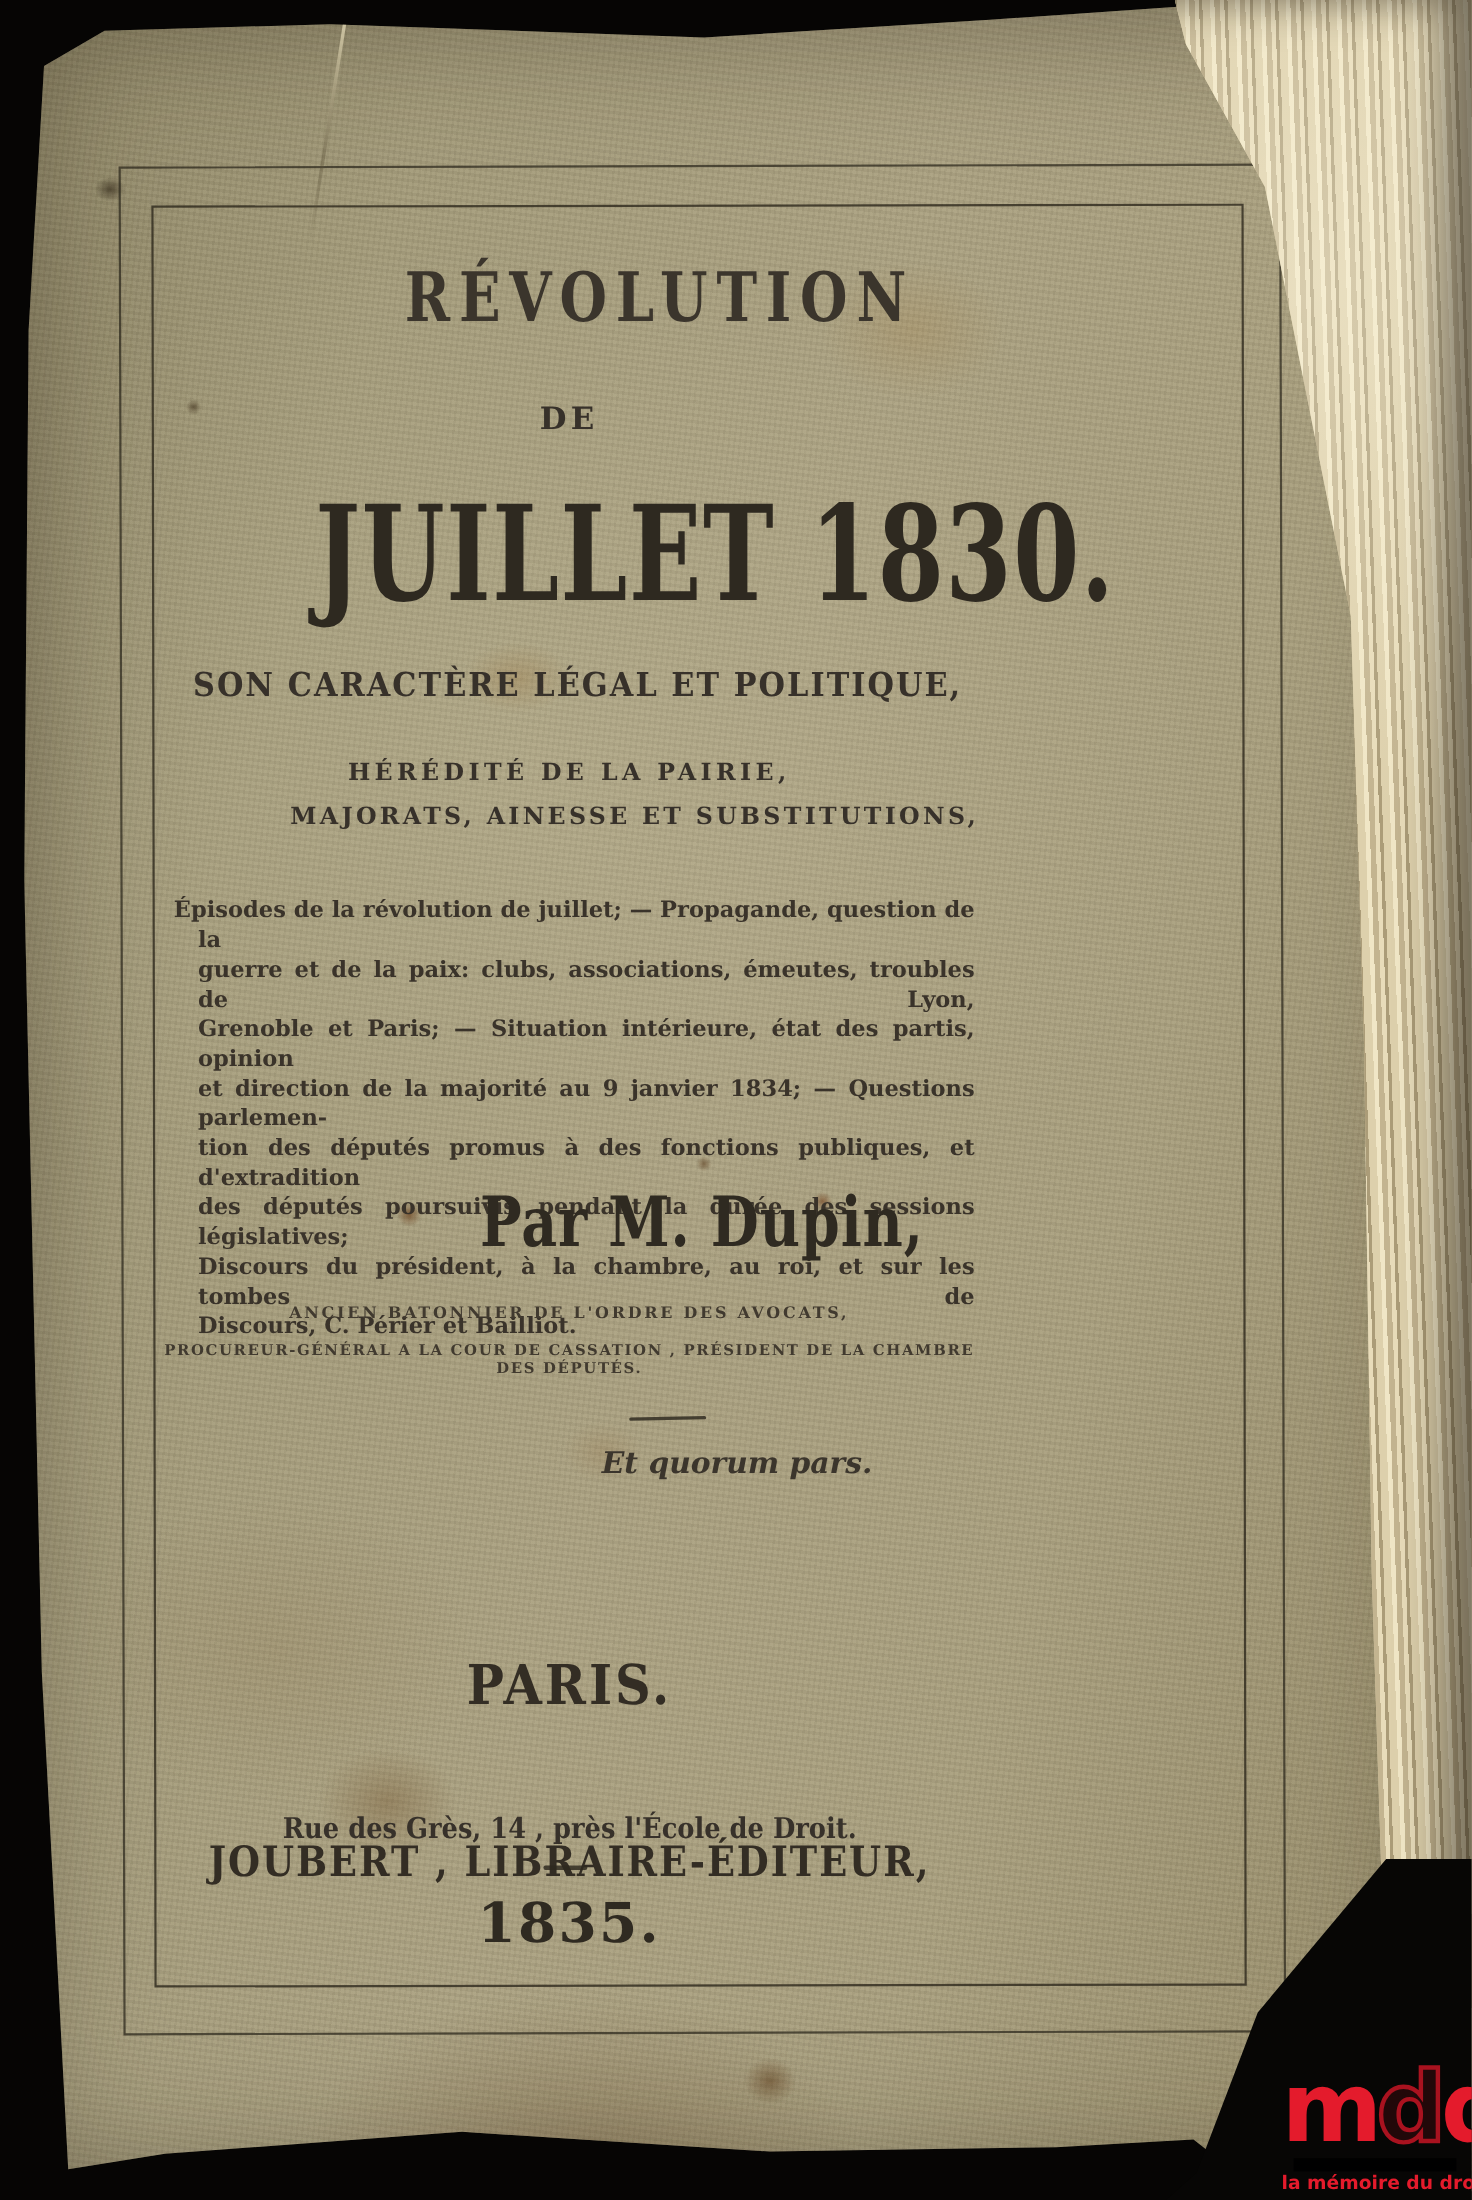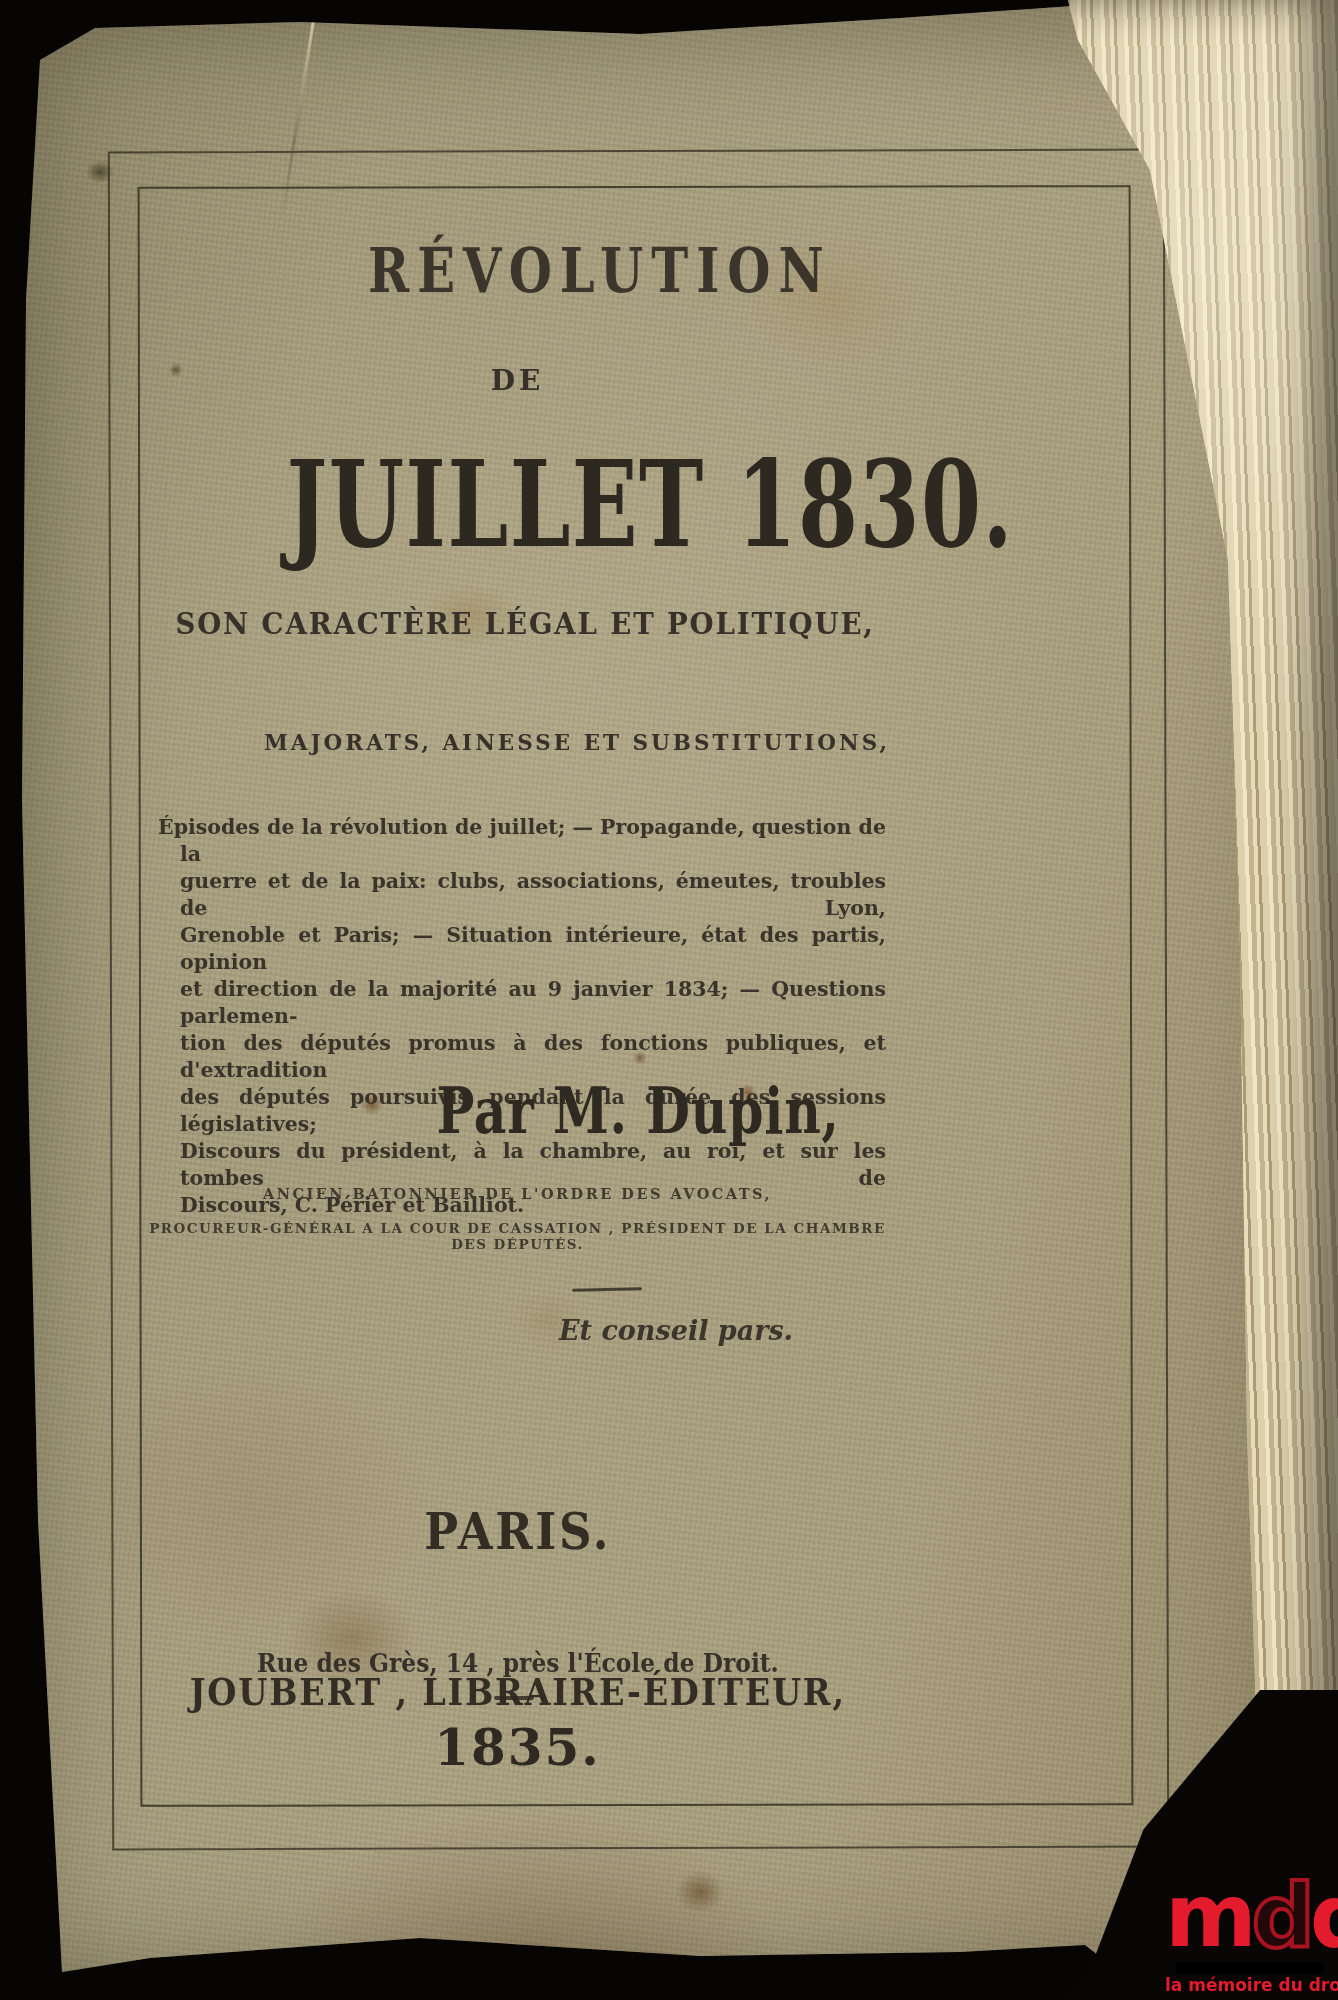--- a/index.html
+++ b/index.html
@@ -123,20 +123,21 @@
     <div id="de" class="txt">DE</div>
 
     <div id="title" class="txt">
       <span class="cx">JUILLET 1830.</span>
     </div>
 
     <div id="subtitle" class="txt">
       <span class="cx">SON CARACTÈRE LÉGAL ET POLITIQUE,</span>
     </div>
 
+    <div id="sub2" class="txt">HÉRÉDITÉ DE LA PAIRIE,</div>
     <div id="sub3" class="txt">MAJORATS, AINESSE ET SUBSTITUTIONS,</div>
 
     <div id="summary" class="txt">
       <div class="sline first">Épisodes de la révolution de juillet; — Propagande, question de la</div>
       <div class="sline">guerre et de la paix: clubs, associations, émeutes, troubles de Lyon,</div>
       <div class="sline">Grenoble et Paris; — Situation intérieure, état des partis, opinion</div>
       <div class="sline">et direction de la majorité au 9 janvier 1834; — Questions parlemen-</div>
       <div class="sline">tion des députés promus à des fonctions publiques, et d'extradition</div>
       <div class="sline">des députés poursuivis pendant la durée des sessions législatives;</div>
       <div class="sline">Discours du président, à la chambre, au roi, et sur les tombes de</div>
@@ -145,21 +146,21 @@
 
     <div id="byline" class="txt">
       <span class="cx">Par M. Dupin,</span>
     </div>
 
     <div id="cred1" class="txt">ANCIEN BATONNIER DE L'ORDRE DES AVOCATS,</div>
     <div id="cred2" class="txt">PROCUREUR-GÉNÉRAL A LA COUR DE CASSATION , PRÉSIDENT DE LA CHAMBRE DES DÉPUTÉS.</div>
 
     <div id="rule1" class="rule"></div>
 
-    <div id="motto" class="txt">Et conseil pars.</div>
+    <div id="motto" class="txt">Et quorum pars.</div>
 
     <div id="city" class="txt">
       <span class="cx">PARIS.</span>
     </div>
 
     <div id="publisher" class="txt">
       <span class="cx">JOUBERT ,  LIBRAIRE-ÉDITEUR,</span>
     </div>
 
     <div id="address" class="txt">

